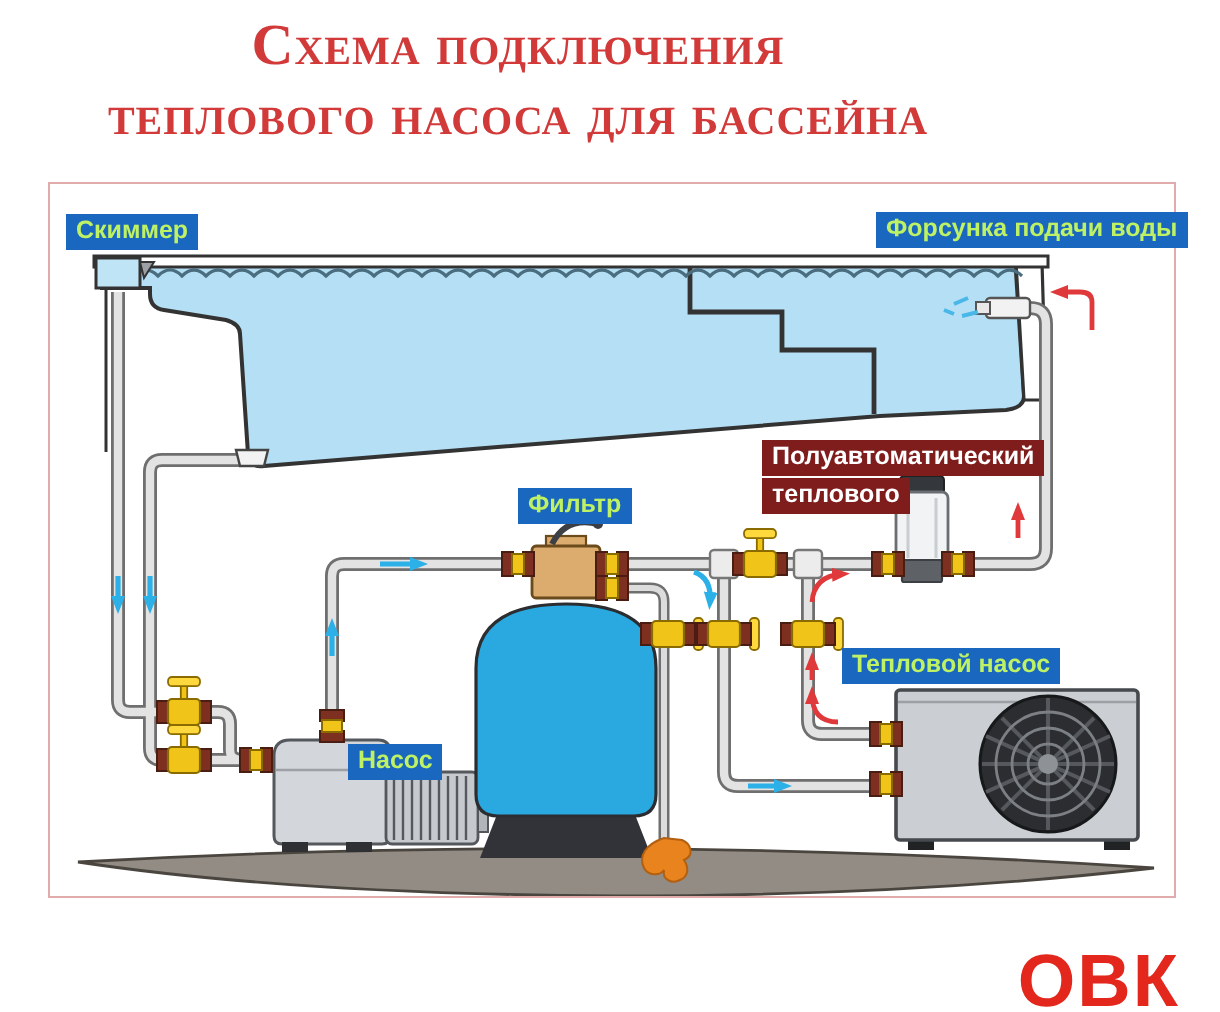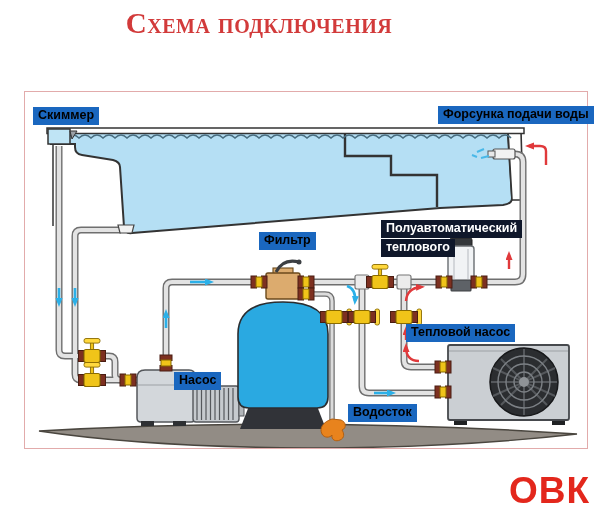--- a/index.html
+++ b/index.html
@@ -4,42 +4,43 @@
 <style>
   html,body{margin:0;padding:0;background:#fff;}
   .page{position:relative;width:610px;height:506px;background:#fff;overflow:hidden;
         font-family:"Liberation Sans",sans-serif;}
   .title{position:absolute;top:6px;left:0;width:518px;text-align:center;
          font-family:"Liberation Serif",serif;font-weight:bold;font-variant:small-caps;
          color:#d23a3a;font-size:29px;line-height:35px;letter-spacing:.5px;}
   .diagram{position:absolute;left:24px;top:91px;width:564px;height:358px;
            border:1px solid #e2abab;box-sizing:border-box;background:#fff;}
   .diagram svg{position:absolute;left:0;top:0;}
-  .lbl{position:absolute;background:#1a67bf;color:#000000;font-size:12.5px;font-weight:bold;
+  .lbl{position:absolute;background:#1a67bf;color:#bef264;font-size:12.5px;font-weight:bold;
        padding:1px 5px 2px;white-space:nowrap;line-height:15px;}
   .chl{position:absolute;display:flex;flex-direction:column;align-items:flex-start;gap:1px;}
-  .lbl2{display:inline-block;background:#0f172a;color:#fff;font-size:12.5px;font-weight:bold;
+  .lbl2{display:inline-block;background:#7f1d1d;color:#fff;font-size:12.5px;font-weight:bold;
         padding:1px 5px 2px;white-space:nowrap;line-height:15px;}
   .logo{position:absolute;right:20px;top:470px;font-size:37px;font-weight:bold;
         color:#e3271c;letter-spacing:1px;text-align:right;}
   
   .pc{fill:none;stroke:#6f6f6f;stroke-width:7;stroke-linejoin:round;}
   .pi{fill:none;stroke:#e3e3e3;stroke-width:4.2;stroke-linejoin:round;}
   .pc2{fill:none;stroke:#6f6f6f;stroke-width:5.5;stroke-linejoin:round;}
   .pi2{fill:none;stroke:#dcdcdc;stroke-width:3;stroke-linejoin:round;}
   .arrC{fill:none;stroke:#2bb0e8;stroke-width:2.6;}
   .arrR{fill:none;stroke:#e0393b;stroke-width:2.4;}
 </style>
 </head>
 <body>
 
 <div class="page">
 
   <div class="title">
     <div>Схема подключения</div>
+    <div>теплового насоса для бассейна</div>
   </div>
 
   <div class="diagram">
     <svg width="562" height="356" viewBox="0 0 562 356">
       <defs>
         <marker id="mC" markerWidth="9" markerHeight="9" refX="5" refY="3.5" orient="auto" markerUnits="userSpaceOnUse">
           <path d="M0 0 L9 3.5 L0 7 Z" fill="#2bb0e8"></path>
         </marker>
         <marker id="mR" markerWidth="9" markerHeight="9" refX="5" refY="3.5" orient="auto" markerUnits="userSpaceOnUse">
           <path d="M0 0 L9 3.5 L0 7 Z" fill="#e0393b"></path>
@@ -204,24 +205,23 @@
         <path class="arrR" d="M381 209 Q382 196 396 195" marker-end="url(#mR)"></path>
         <path class="arrR" d="M394 269 Q381 269 381 255" marker-end="url(#mR)"></path>
         <path class="arrR" d="M381 248 V238" marker-end="url(#mR)"></path>
         <path class="arrR" d="M484 177 V163" marker-end="url(#mR)"></path>
         <path class="arrR" d="M521 73 V59 Q521 54 515 54 H504" marker-end="url(#mR)"></path>
       </g>
     </svg>
 
     <div class="lbl" style="left:8px;top:15px">Скиммер</div>
     <div class="lbl" style="left:413px;top:14px">Форсунка подачи воды</div>
-    <div class="lbl" style="left:234px;top:140px">Фильтр</div>
+    <div class="lbl" style="left:234px;top:152px">Фильтр</div>
     <div class="chl" style="left:356px;top:128px">
       <span class="lbl2">Полуавтоматический</span>
       <span class="lbl2">теплового</span>
     </div>
-    <div class="lbl" style="left:381px;top:232px">Тепловой насос</div>
+    <div class="lbl" style="left:396px;top:232px">Тепловой насос</div>
     <div class="lbl" style="left:149px;top:280px">Насос</div>
-    <div class="lbl" style="left:323px;top:312px">Водосток</div>
   </div>
 
   <div class="logo">ОВК</div>
 </div>
 
 </body></html>

